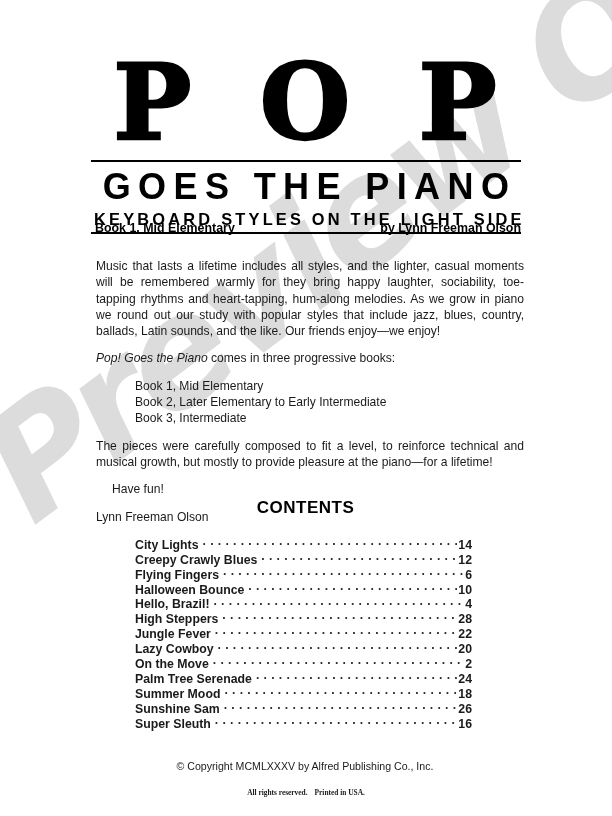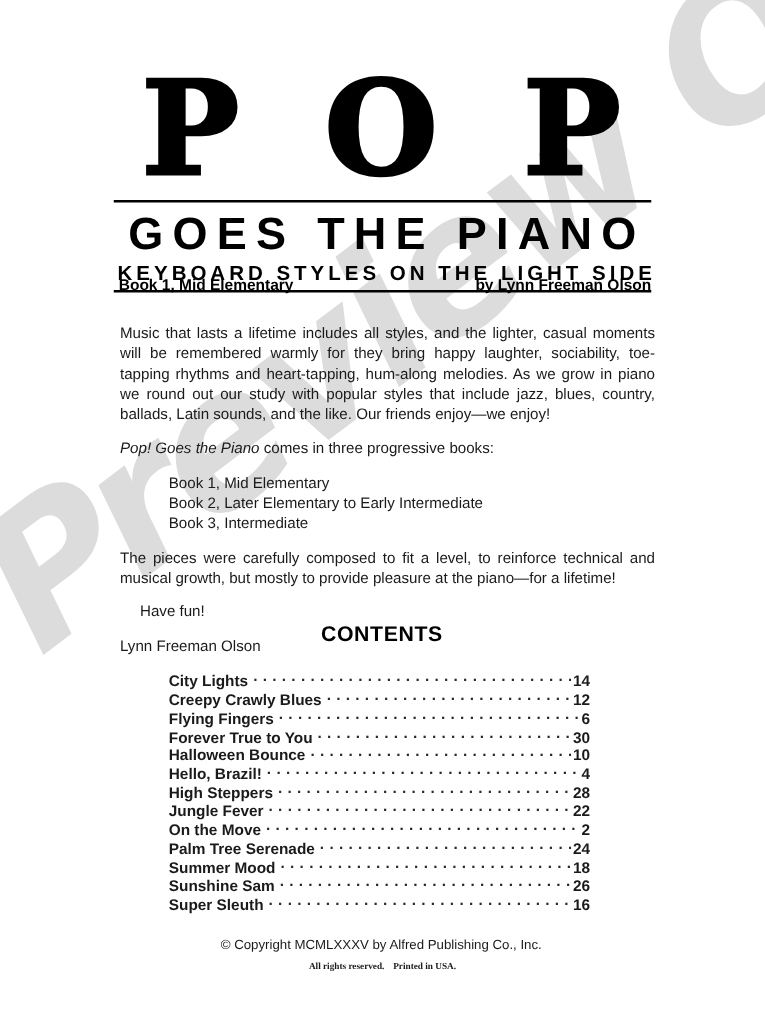--- a/index.html
+++ b/index.html
@@ -219,21 +219,21 @@
     position: absolute;
     left: 0;
     top: 744px;
     width: 612px;
     text-align: center;
   }
   #copyright-line {
     font-family: "Liberation Sans", sans-serif;
     font-size: 10.6px;
     color: #1a1a1a;
-    margin: 6px;
+    margin: 16px;
     padding-right: 2px;
   }
   #rights-line {
     font-family: Liberation Serif, serif;
     font-weight: bold;
     font-size: 7.4px;
     color: #1a1a1a;
     margin: 3px 0 0 0;
   }
   #rights-line .gap { display: inline-block; width: 7px; }
@@ -285,43 +285,43 @@
           <span class="toc-title">Creepy Crawly Blues</span>
           <span class="toc-dots"></span>
           <span class="toc-page">12</span>
         </li>
         <li>
           <span class="toc-title">Flying Fingers</span>
           <span class="toc-dots"></span>
           <span class="toc-page">6</span>
         </li>
         <li>
-          <span class="toc-title">Forever True to You</span>
-          <span class="toc-dots"></span>
-          <span class="toc-page">30</span>
-        </li>
-        <li>
           <span class="toc-title">Halloween Bounce</span>
           <span class="toc-dots"></span>
           <span class="toc-page">10</span>
         </li>
         <li>
           <span class="toc-title">Hello, Brazil!</span>
           <span class="toc-dots"></span>
           <span class="toc-page">4</span>
         </li>
         <li>
           <span class="toc-title">High Steppers</span>
           <span class="toc-dots"></span>
           <span class="toc-page">28</span>
         </li>
         <li>
           <span class="toc-title">Jungle Fever</span>
           <span class="toc-dots"></span>
           <span class="toc-page">22</span>
+        </li>
+        <li>
+          <span class="toc-title">Lazy Cowboy</span>
+          <span class="toc-dots"></span>
+          <span class="toc-page">20</span>
         </li>
         <li>
           <span class="toc-title">On the Move</span>
           <span class="toc-dots"></span>
           <span class="toc-page">2</span>
         </li>
         <li>
           <span class="toc-title">Palm Tree Serenade</span>
           <span class="toc-dots"></span>
           <span class="toc-page">24</span>

